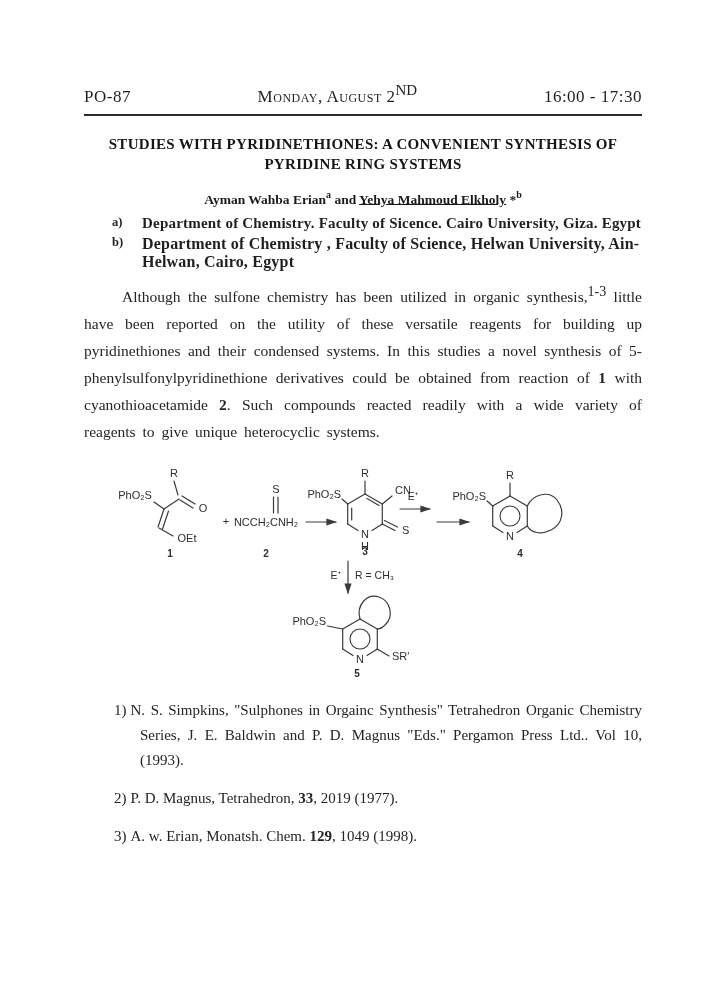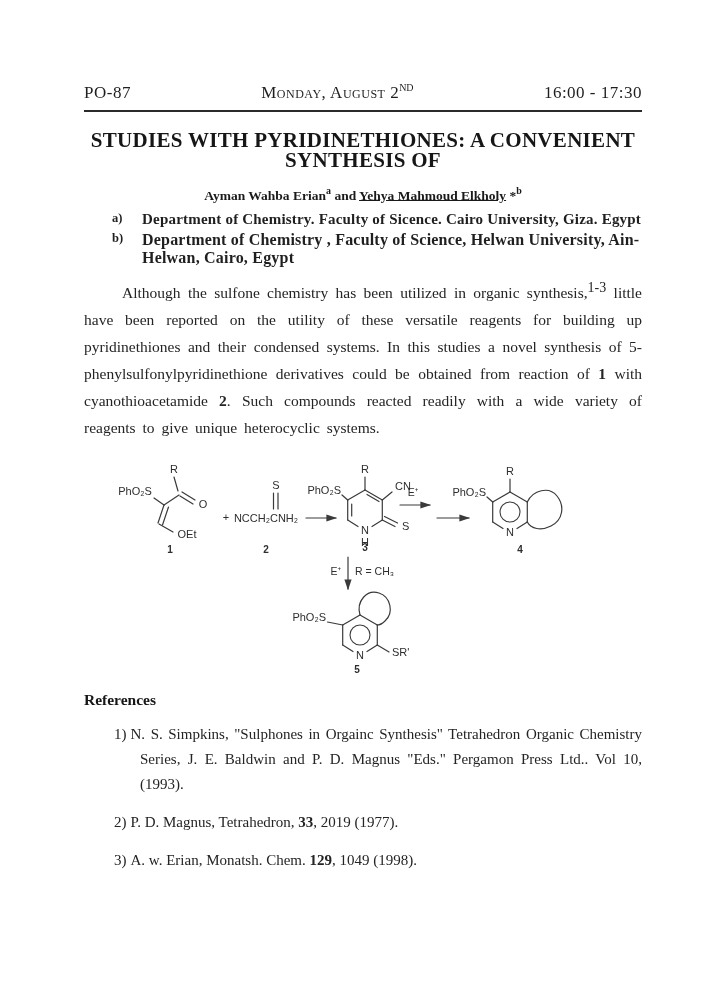--- a/index.html
+++ b/index.html
@@ -4,25 +4,25 @@
 <style>
   html,body{margin:0;padding:0;background:#ffffff;}
   body{width:704px;height:996px;overflow:hidden;font-family:"Liberation Serif",serif;color:#1f1f1f;}
   .page{padding:46px 62px 0 84px;width:558px;margin-top:36px;}
 
   
   .header{display:flex;justify-content:space-between;align-items:baseline;
           border-bottom:2.5px solid #2b2b2b;padding-bottom:7px;font-size:17px;}
   .header .code{letter-spacing:0.5px;}
   .header .hdate{font-variant:small-caps;letter-spacing:0.5px;}
-  .header .hdate sup{font-size:10px;font-variant:normal;letter-spacing:0;}
+  .header .hdate sup{font-size:15px;font-variant:normal;letter-spacing:0;}
   .header .time{letter-spacing:0.5px;}
 
   
-  .title{margin-top:18px;text-align:center;font-weight:bold;font-size:21px;
+  .title{margin-top:18px;text-align:center;font-weight:bold;font-size:15px;
          line-height:20px;letter-spacing:0.3px;color:#161616;}
 
   
   .authors{margin-top:15px;text-align:center;font-weight:bold;font-size:13.5px;color:#1a1a1a;}
   .authors sup{font-size:10px;}
   .authors .underlined{text-decoration:underline;}
 
   
   .affils{margin-top:8px;font-weight:bold;}
   .affil{display:flex;margin:3px 0 3px 28px;}
@@ -60,20 +60,21 @@
   
   <div class="header">
     <span class="code">PO-87</span>
     <span class="hdate"><span>Monday, August 2</span><sup>ND</sup></span>
     <span class="time">16:00 - 17:30</span>
   </div>
 
   
   <div class="title">
     <div>STUDIES WITH PYRIDINETHIONES: A CONVENIENT SYNTHESIS OF</div>
+    <div>PYRIDINE RING SYSTEMS</div>
   </div>
 
   
   <div class="authors">
     <span>Ayman Wahba Erian</span><sup>a</sup><span> and </span><span class="underlined">Yehya Mahmoud Elkholy</span><span> *</span><sup>b</sup>
   </div>
 
   
   <div class="affils">
     <div class="affil a0">
@@ -186,21 +187,20 @@
       <line class="bond" x1="247.5" y1="161" x2="262.7" y2="164"></line>
       <text class="cl" x="280" y="197.5" text-anchor="middle">N</text>
       <line class="bond" x1="297.3" y1="184" x2="309" y2="191"></line>
       <text class="cl" x="312" y="195" text-anchor="start">SR'</text>
       <text class="num" x="277" y="212" text-anchor="middle">5</text>
     </g>
   </svg>
 
   
   <div class="refs">
-    <div class="rhead">References</div>
 
     <div class="ref"><span class="marker">1)</span><span>N. S. Simpkins, "Sulphones in Orgainc Synthesis" Tetrahedron Organic Chemistry Series, J. E. Baldwin and P. D. Magnus "Eds." Pergamon Press Ltd.. Vol 10, (1993).</span></div>
 
     <div class="ref"><span class="marker">2)</span><span>P. D. Magnus, Tetrahedron, </span><b>33</b><span>, 2019 (1977).</span></div>
 
     <div class="ref"><span class="marker">3)</span><span>A. w. Erian,  Monatsh. Chem.  </span><b>129</b><span>, 1049 (1998).</span></div>
   </div>
 
 </div>
 

